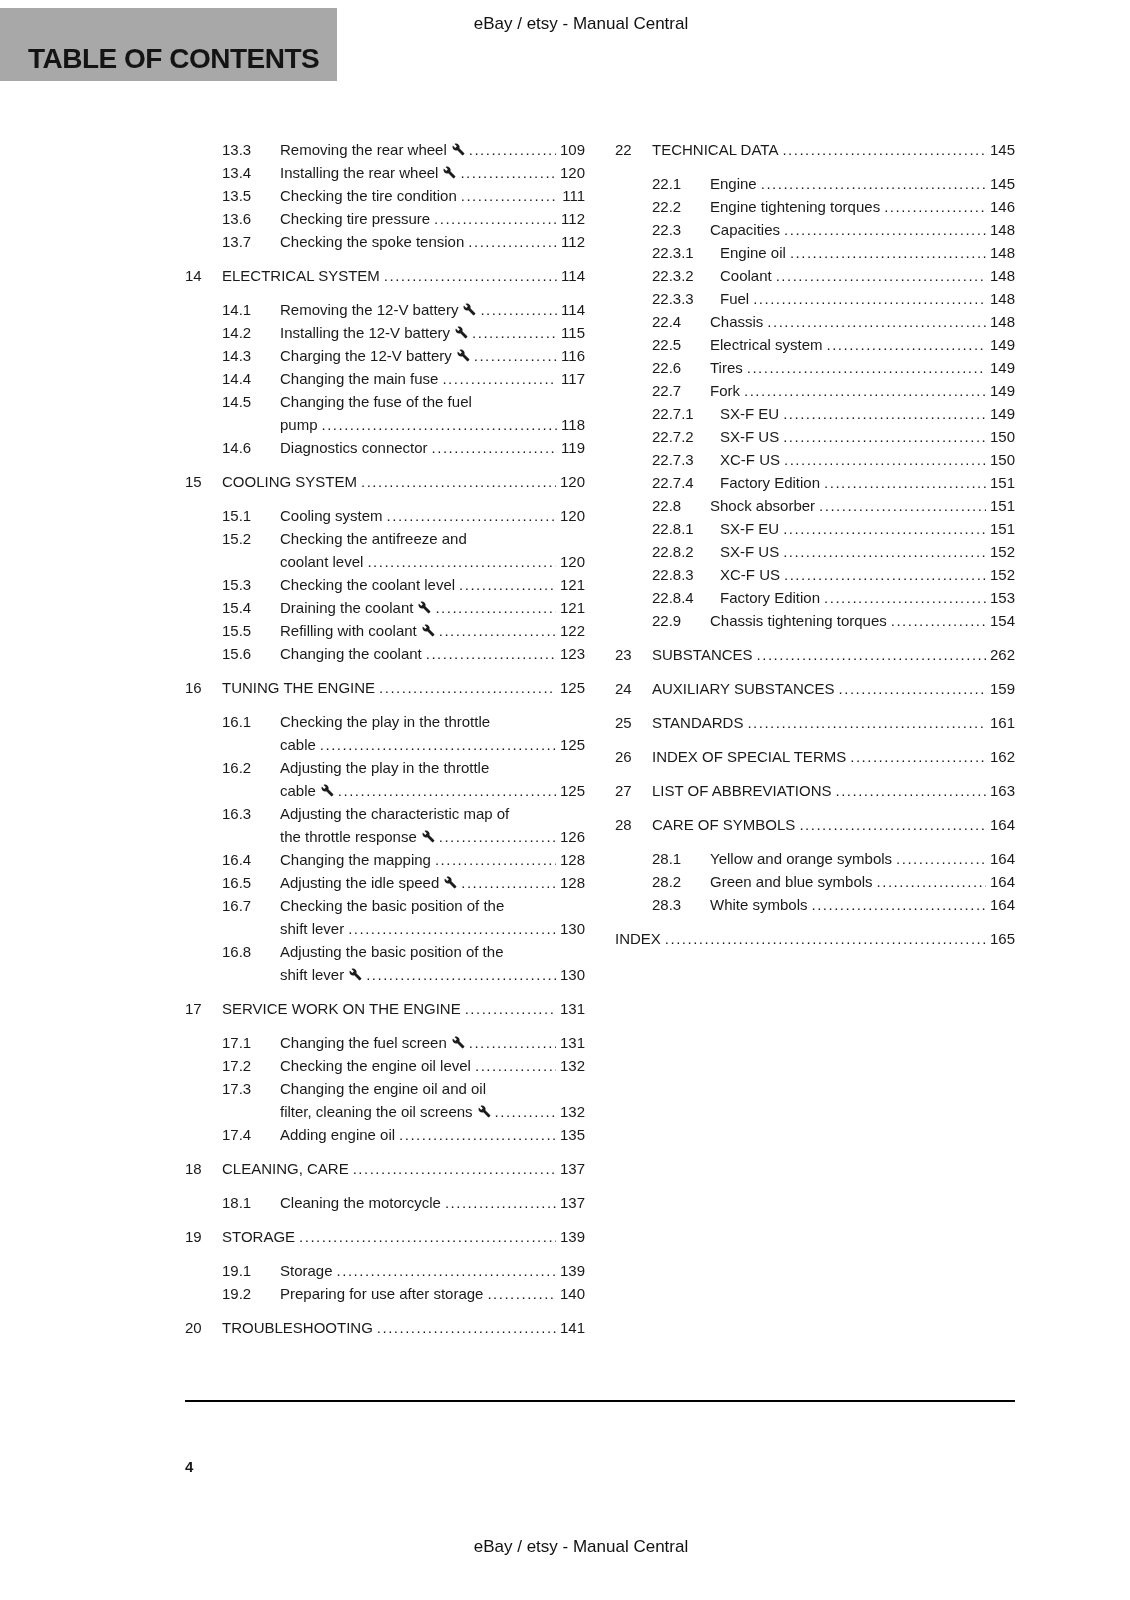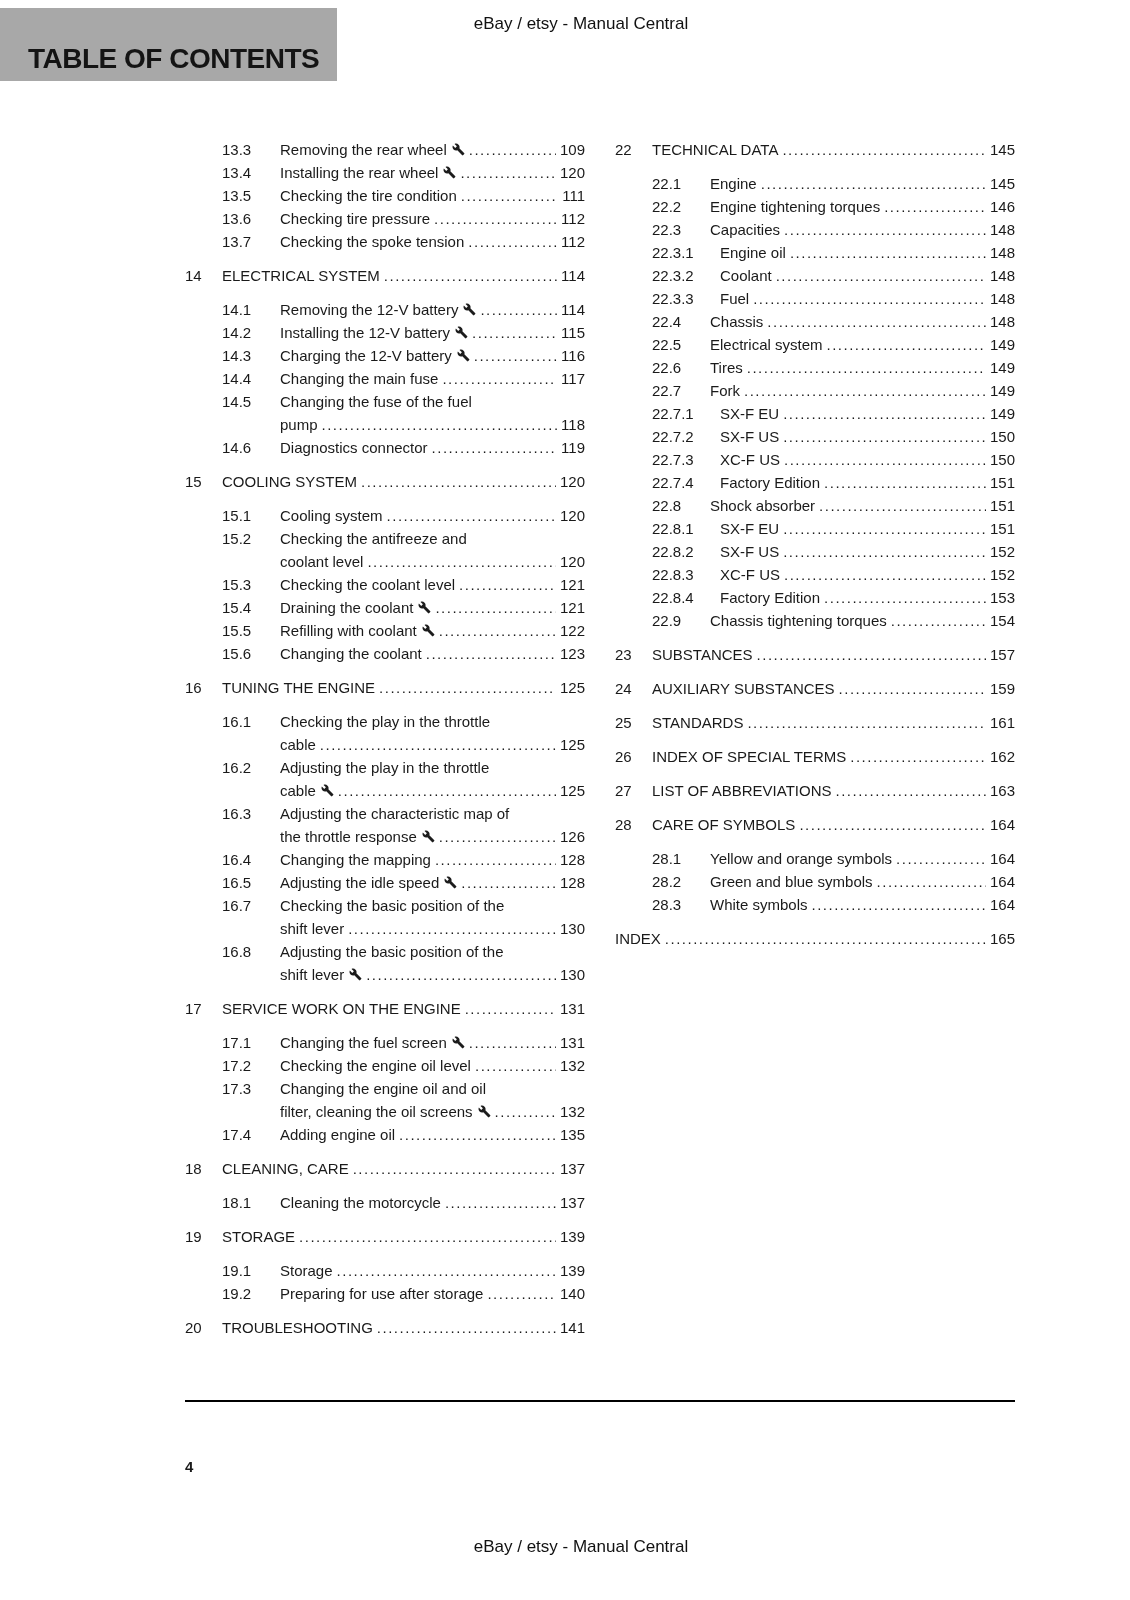--- a/index.html
+++ b/index.html
@@ -710,21 +710,21 @@
             <span class="page">154</span>
           </span>
         </span>
       </div>
       <div class="entry chapter">
         <span class="num">23</span>
         <span class="body">
           <span class="lastline">
             <span class="lt">SUBSTANCES</span>
             <span class="leader"></span>
-            <span class="page">157</span>
+            <span class="page">262</span>
           </span>
         </span>
       </div>
       <div class="entry chapter">
         <span class="num">24</span>
         <span class="body">
           <span class="lastline">
             <span class="lt">AUXILIARY SUBSTANCES</span>
             <span class="leader"></span>
             <span class="page">159</span>

